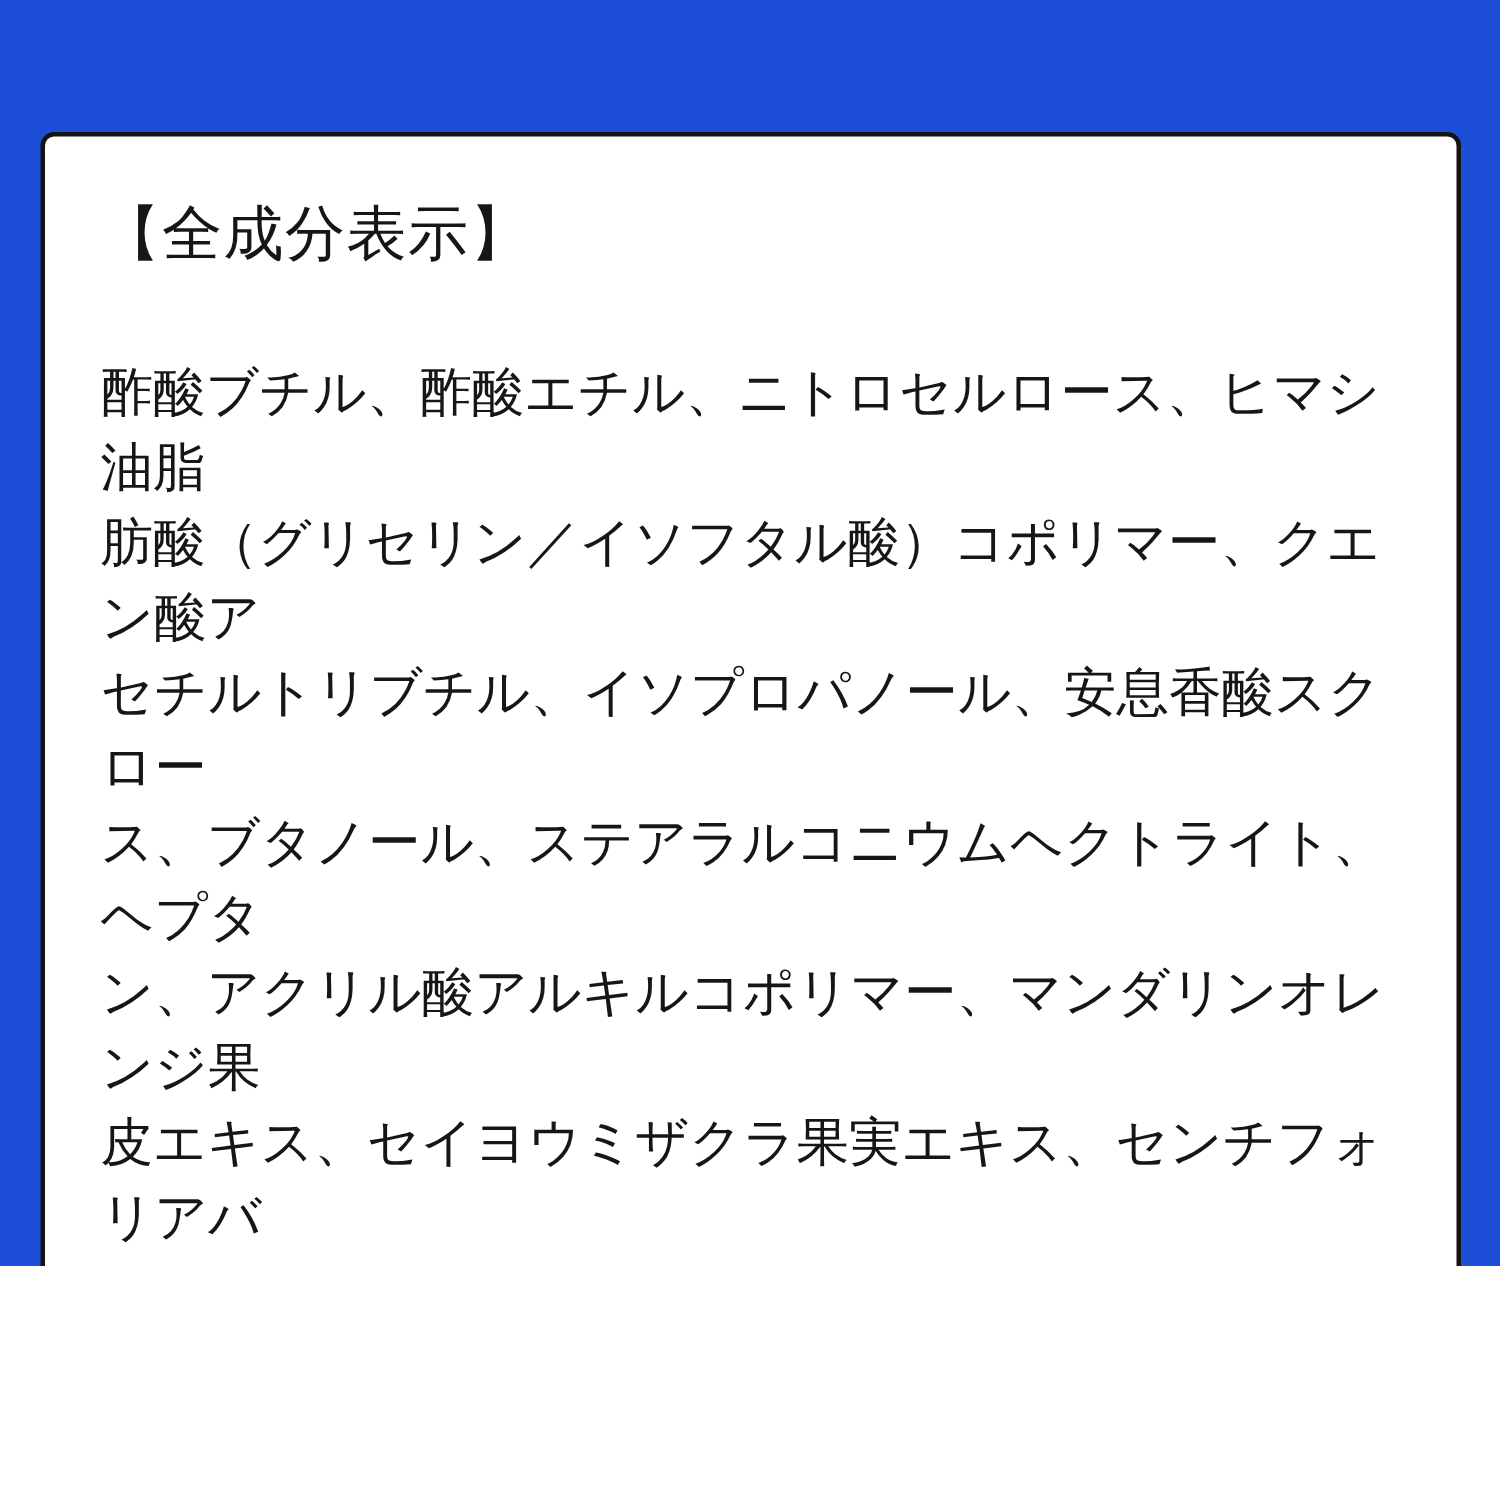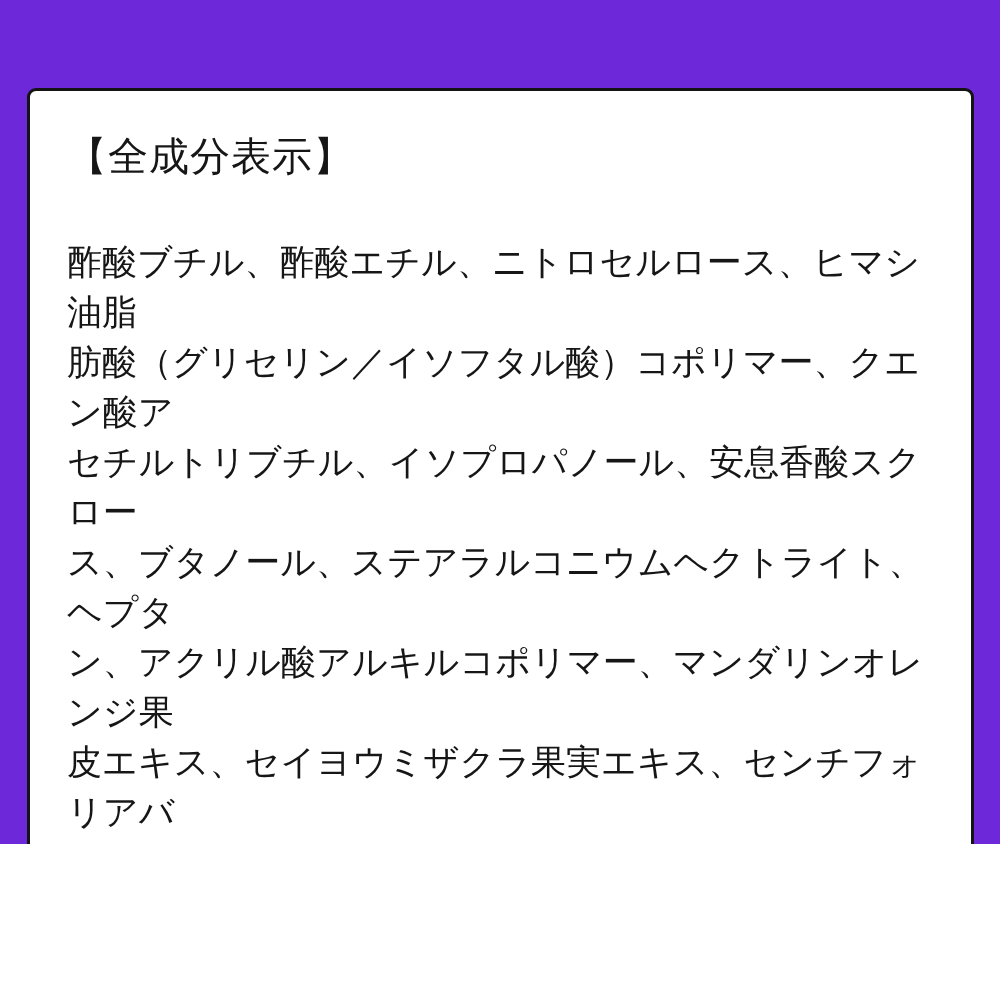--- a/index.html
+++ b/index.html
@@ -7,21 +7,21 @@
     padding: 0;
     background: #ffffff;
     width: 1000px;
     height: 1000px;
     font-family: "Liberation Sans", sans-serif;
   }
   .page {
     position: relative;
     width: 1000px;
     height: 844px;
-    background: #6d28d9;
+    background: #1d4ed8;
     overflow: hidden;
   }
   .frame {
     position: absolute;
     left: 27px;
     top: 88px;
     width: 941px;
     height: 818px;
     border: 3px solid #141414;
     border-radius: 9px;

